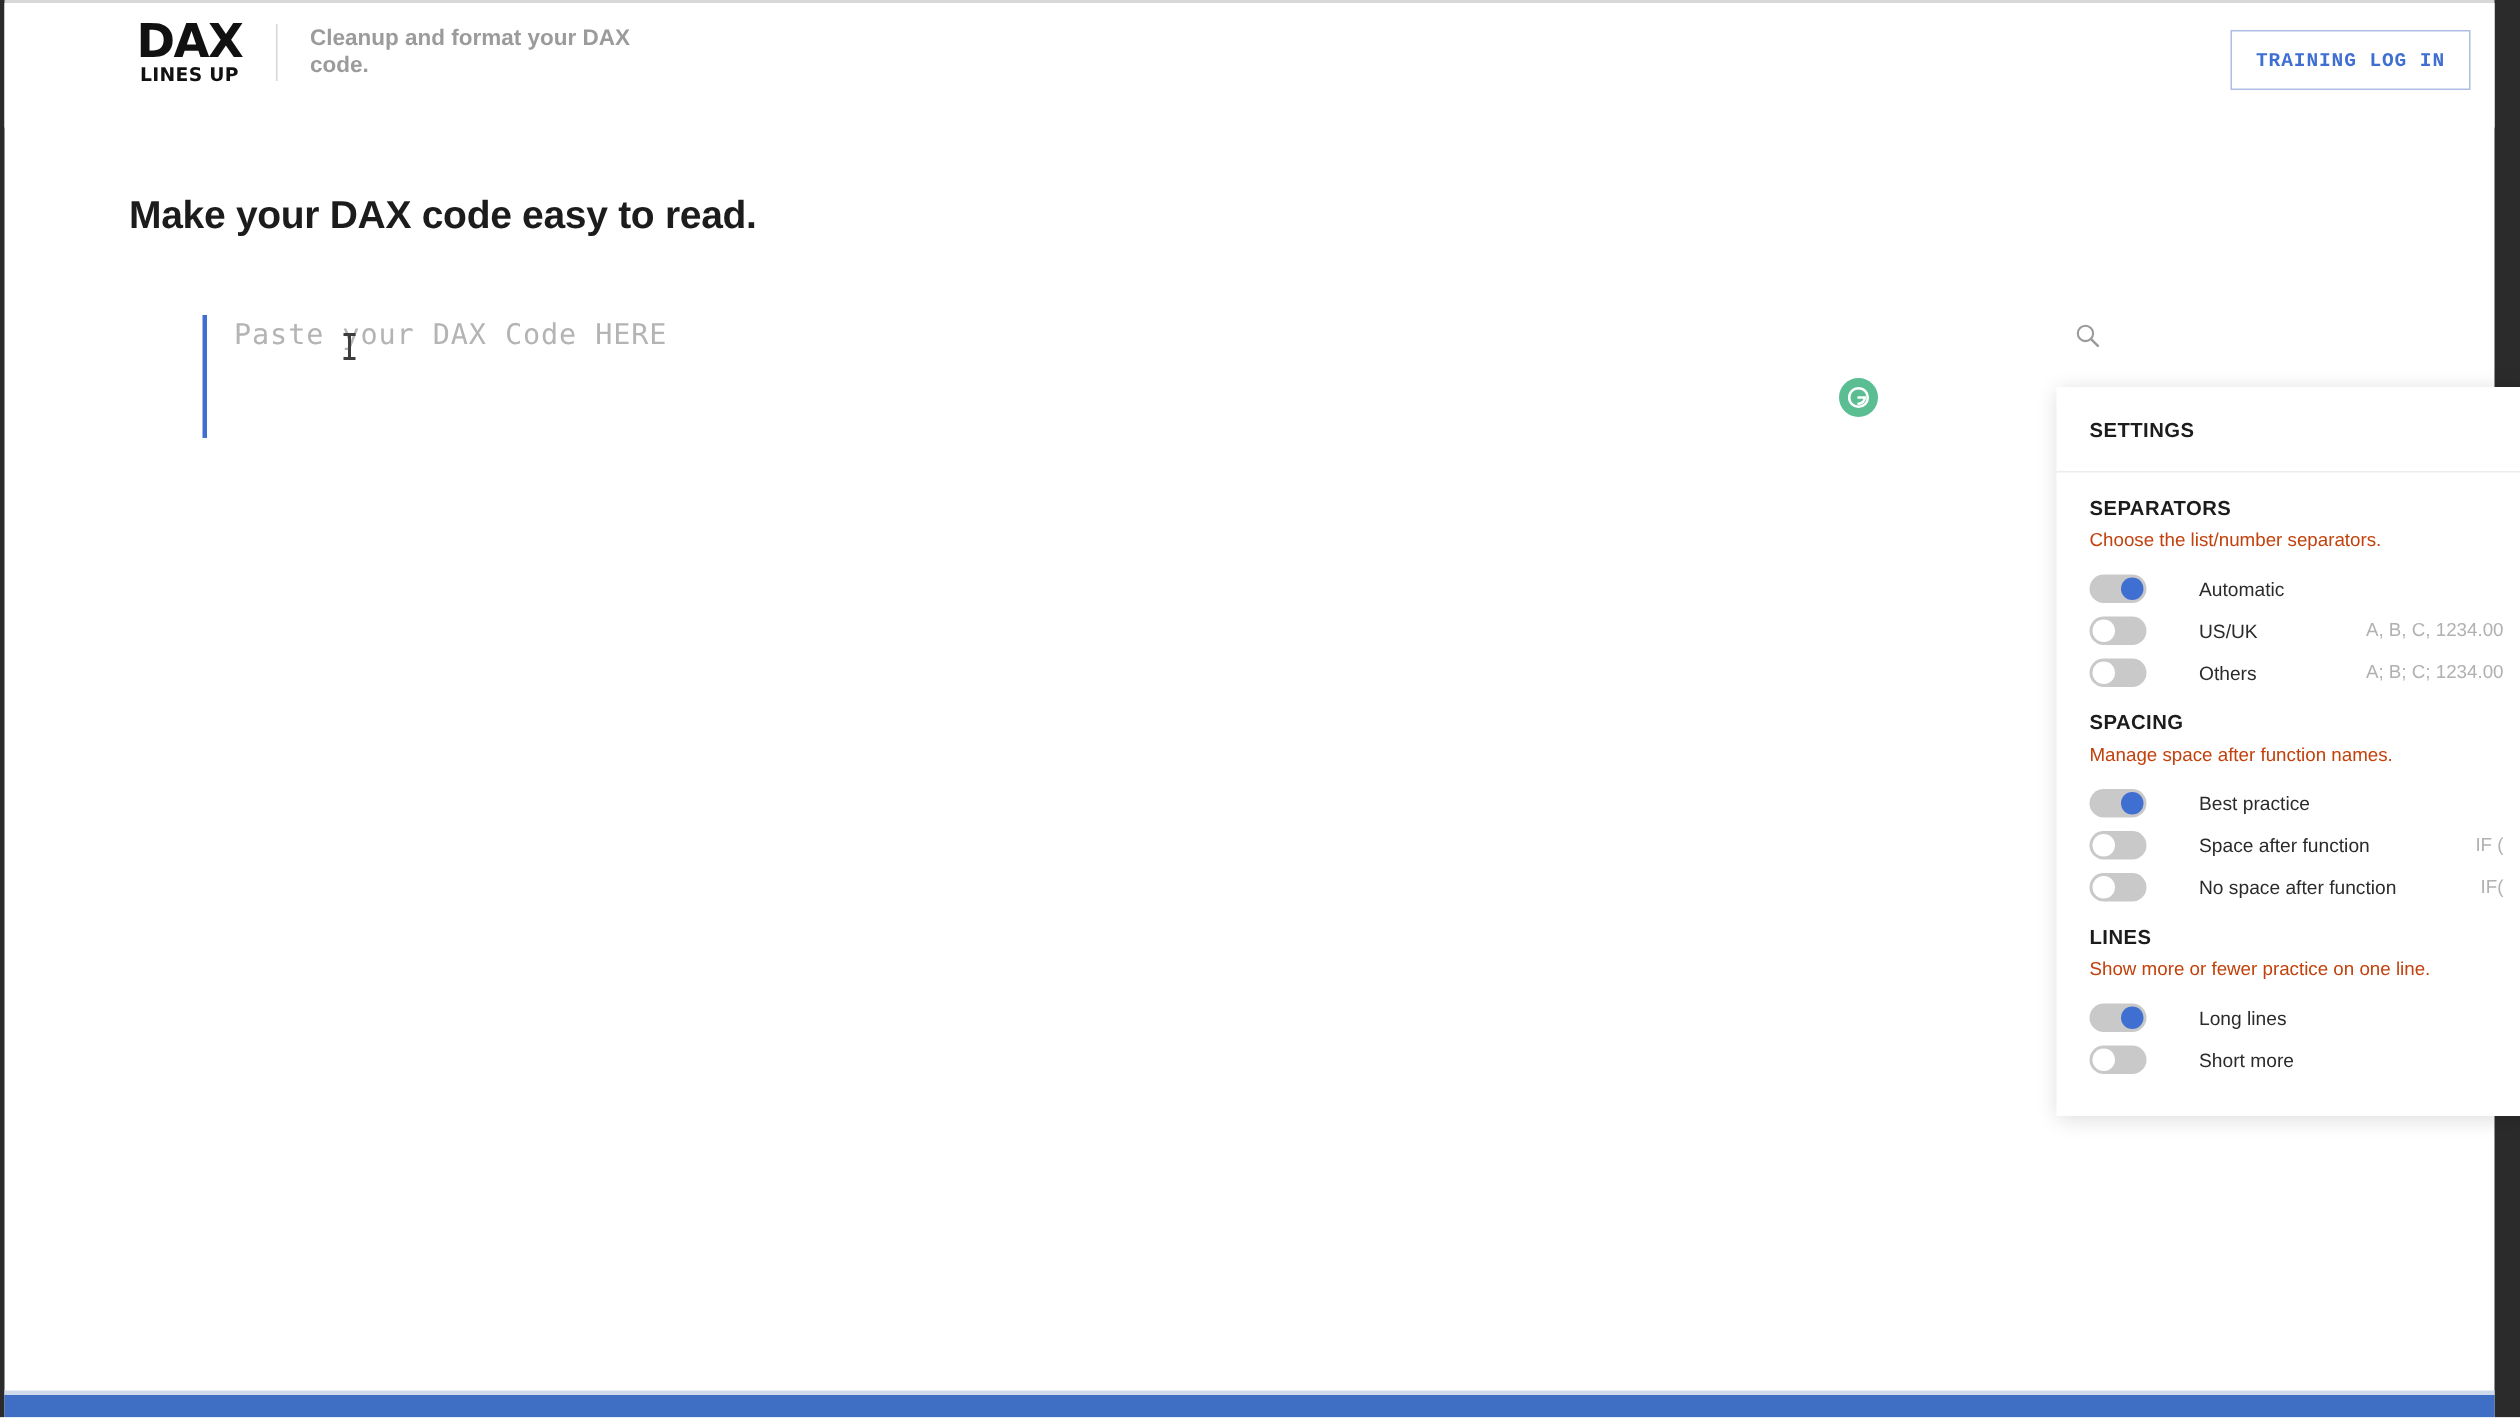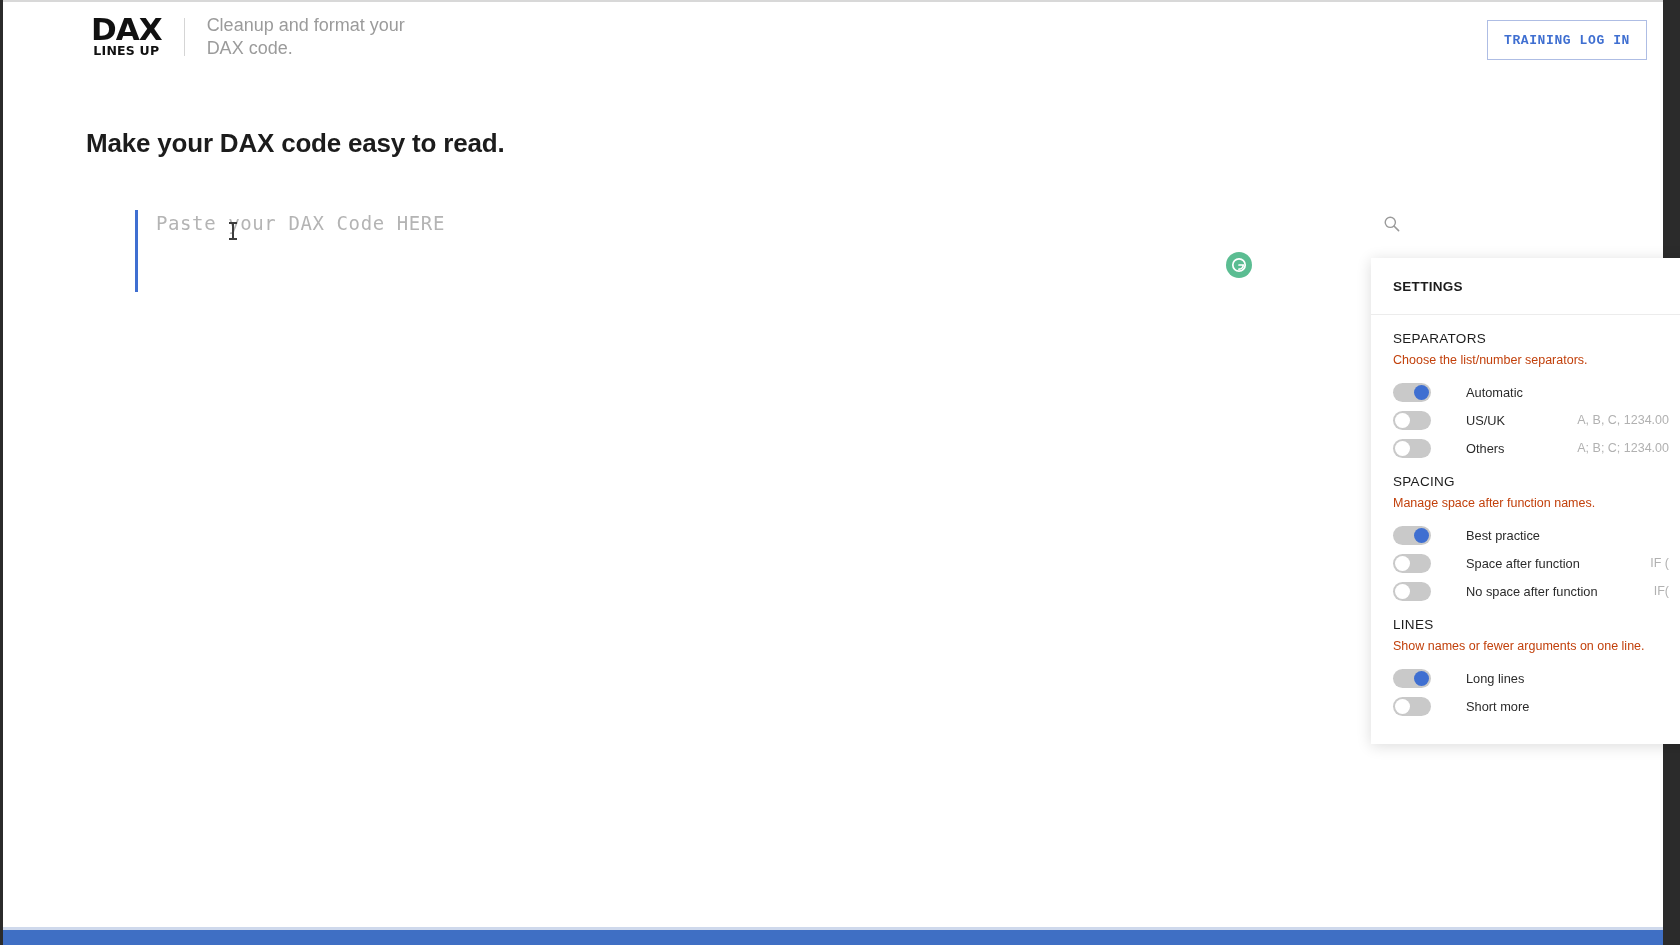--- a/index.html
+++ b/index.html
@@ -58,22 +58,22 @@
   }
   .logo-sub {
     font-family: "DejaVu Sans", sans-serif;
     font-weight: 700; font-size: 12.5px; letter-spacing: 0.2px;
     color: #111111; margin-top: 1px;
   }
   .brand-divider {
     width: 1px; height: 38px; background: #d5d5d5; margin: 0 22px 0 22px;
   }
   .brand-tagline {
-    font-size: 18px; color: #9b9b9b; line-height: 1.25;
-    max-width: 240px; font-weight: 400;
+    font-size: 15px; color: #9b9b9b; line-height: 1.25;
+    max-width: 240px; font-weight: 700;
   }
   #login-button {
     position: absolute; right: 16px; top: 18px;
     width: 160px; height: 40px;
     border: 1px solid #aebde4; background: #ffffff;
     color: #3f6fd1; font-size: 13px; font-weight: 700;
     letter-spacing: 0.6px; cursor: pointer;
     display: flex; align-items: center; justify-content: center;
     font-family: Liberation Mono, monospace;
     margin-left: 36px;
@@ -142,21 +142,21 @@
   .panel-header {
     height: 57px; display: flex; align-items: center;
     padding-left: 22px; border-bottom: 1px solid #ececec;
   }
   .panel-header-title {
     font-size: 13.5px; font-weight: 700; color: #1c1c1c; letter-spacing: 0.3px;
   }
   .panel-body { padding: 16px 22px 0 22px; }
   .group { margin-bottom: 6px; }
   .group-title {
-    font-size: 13.5px; font-weight: 400; color: #1c1c1c;
+    font-size: 13.5px; font-weight: 700; color: #1c1c1c;
     letter-spacing: 0.3px; margin-bottom: 7px;
   }
   .group-desc {
     font-size: 12.5px; color: #c2410c; margin-bottom: 11px; font-weight: 400;
   }
   .opt-row {
     display: flex; align-items: center; height: 28px; cursor: pointer;
   }
   .toggle {
     position: relative; width: 38px; height: 19px; border-radius: 10px;
@@ -271,21 +271,21 @@
           <div class="opt-row">
             <div class="toggle">
               <div class="knob"></div>
             </div>
             <span class="opt-label">No space after function</span>
             <span class="opt-example">IF(</span>
           </div>
         </div>
         <div class="group lines">
           <div class="group-title">LINES</div>
-          <div class="group-desc">Show names or fewer arguments on one line.</div>
+          <div class="group-desc">Show more or fewer practice on one line.</div>
           <div class="opt-row">
             <div class="toggle on">
               <div class="knob"></div>
             </div>
             <span class="opt-label">Long lines</span>
           </div>
           <div class="opt-row">
             <div class="toggle">
               <div class="knob"></div>
             </div>

